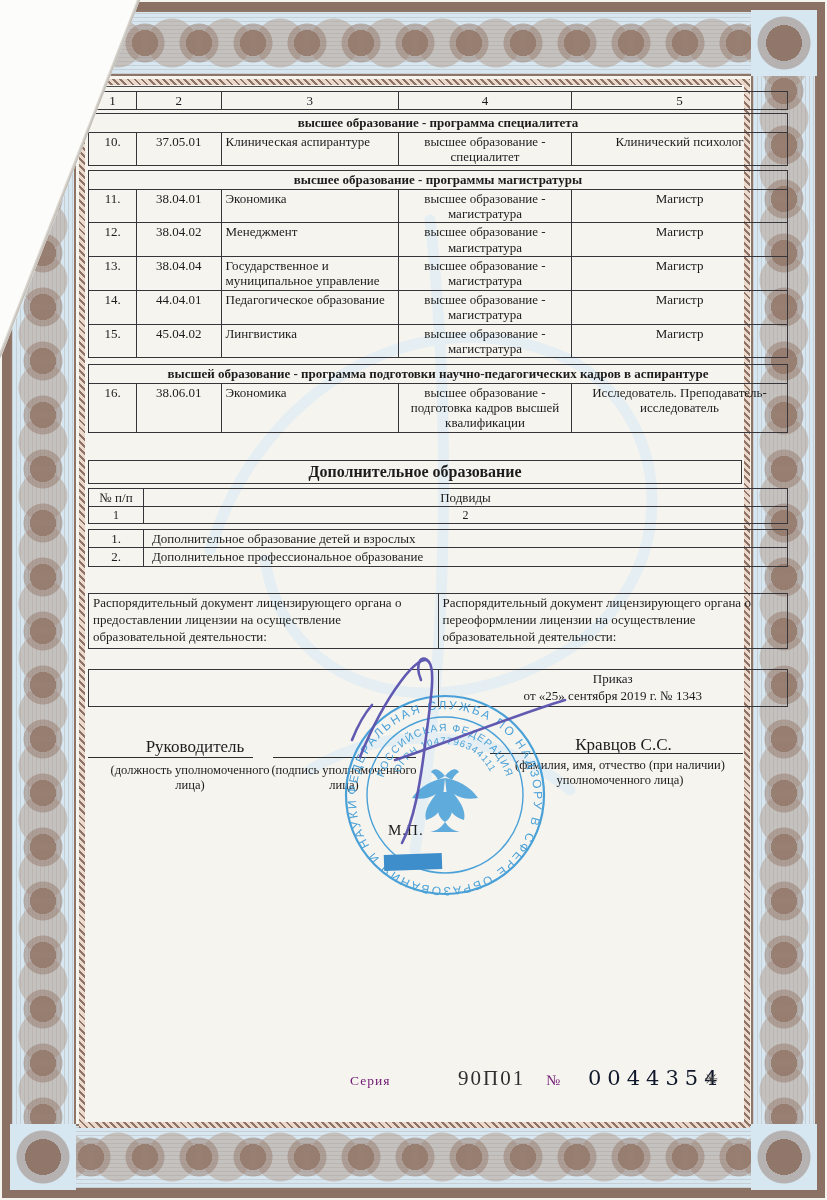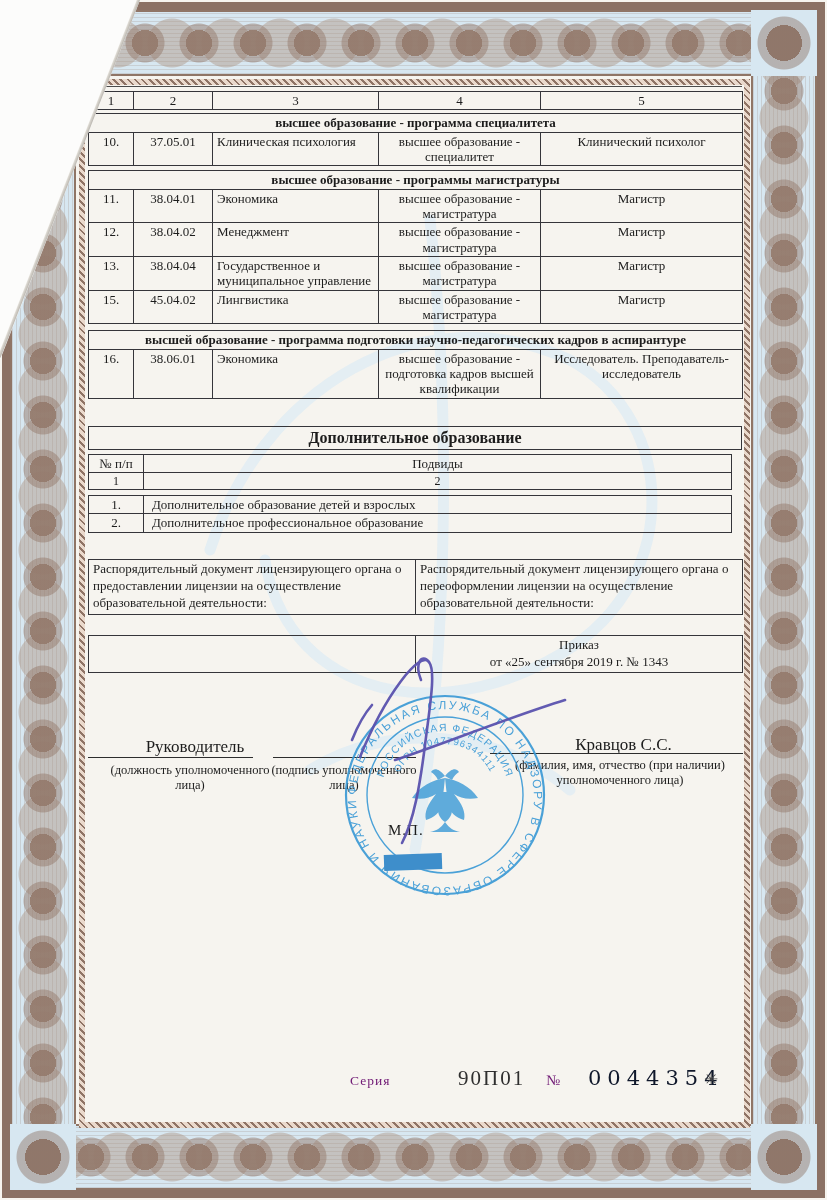--- a/index.html
+++ b/index.html
@@ -23,21 +23,21 @@
   .band.t{top:10px;} .band.b{bottom:10px;} .band.l{left:10px;} .band.r{right:10px;}
   .corner{position:absolute;width:66px;height:66px;background:#d7e7f1;
     background-image:radial-gradient(circle at 50% 50%, rgba(140,113,99,.95) 0 18px, rgba(140,113,99,.45) 18px 26px, rgba(0,0,0,0) 27px);}
   .hatch{position:absolute;left:79px;top:79px;right:77px;bottom:72px;border:6px solid #b59a8b;
     border-image:repeating-linear-gradient(45deg,#8f7466 0 2px,#ead9cc 2px 5px) 6;}
   
   .wm{position:absolute;left:100px;top:130px;z-index:1;opacity:.75;}
   
   .content{position:absolute;left:88px;top:86px;width:654px;z-index:3;}
   .remnant{height:0;border-top:1.6px solid #4a4a4a;margin-bottom:4px;}
-  table.tseg{border-collapse:collapse;table-layout:fixed;width:644px;font-size:13px;line-height:1.18;}
+  table.tseg{border-collapse:collapse;table-layout:fixed;width:700px;font-size:13px;line-height:1.18;}
   table.tseg td{border:1.5px solid #35353a;padding:1px 4px;vertical-align:top;}
   td.c{text-align:center;} td.sec{text-align:center;font-weight:bold;padding:1px 2px;}
   .m3{margin-top:3px;}.m4{margin-top:4px;}.m5{margin-top:5px;}.m6{margin-top:6px;}.m7{margin-top:20px;}
   .m26{margin-top:26px;}.m27{margin-top:27px;}
   .titlebox{border:1.5px solid #35353a;text-align:center;font-weight:bold;font-size:16px;padding:2px 0;}
   .orders td{height:52px;font-size:13px;line-height:1.3;padding:2px 7px;}
   .orders2 td{height:26px;}
   .ordc{text-align:center;vertical-align:middle;}
   
   .abs{position:absolute;z-index:4;}
@@ -115,21 +115,21 @@
           <col style="width:162px">
           <col style="width:202px">
         </colgroup>
       <tbody>
           <tr style="height:15px">
             <td class="sec" colspan="5">высшее образование - программа специалитета</td>
           </tr>
       <tr style="height:30px">
         <td class="c">10.</td>
         <td class="c">37.05.01</td>
-        <td>Клиническая психология</td>
+        <td>Клиническая аспирантуре</td>
         <td class="c">высшее образование - специалитет</td>
         <td class="c">Клинический психолог</td>
       </tr>
     </tbody>
       </table>
 
     <table class="tseg m4">
       <colgroup>
           <col style="width:45px">
           <col style="width:79px">
@@ -152,20 +152,27 @@
         <td class="c">12.</td>
         <td class="c">38.04.02</td>
         <td>Менеджмент</td>
         <td class="c">высшее образование - магистратура</td>
         <td class="c">Магистр</td>
       </tr>
       <tr style="height:32px">
         <td class="c">13.</td>
         <td class="c">38.04.04</td>
         <td>Государственное и муниципальное управление</td>
+        <td class="c">высшее образование - магистратура</td>
+        <td class="c">Магистр</td>
+      </tr>
+      <tr style="height:34px">
+        <td class="c">14.</td>
+        <td class="c">44.04.01</td>
+        <td>Педагогическое образование</td>
         <td class="c">высшее образование - магистратура</td>
         <td class="c">Магистр</td>
       </tr>
       <tr style="height:32px">
         <td class="c">15.</td>
         <td class="c">45.04.02</td>
         <td>Лингвистика</td>
         <td class="c">высшее образование - магистратура</td>
         <td class="c">Магистр</td>
       </tr>

